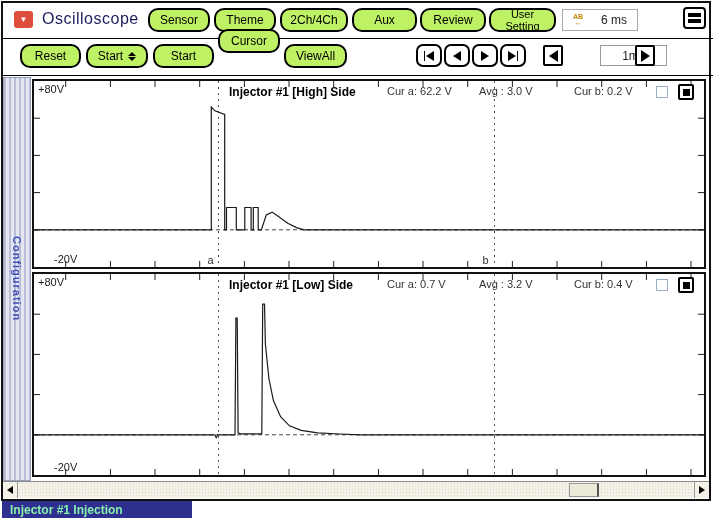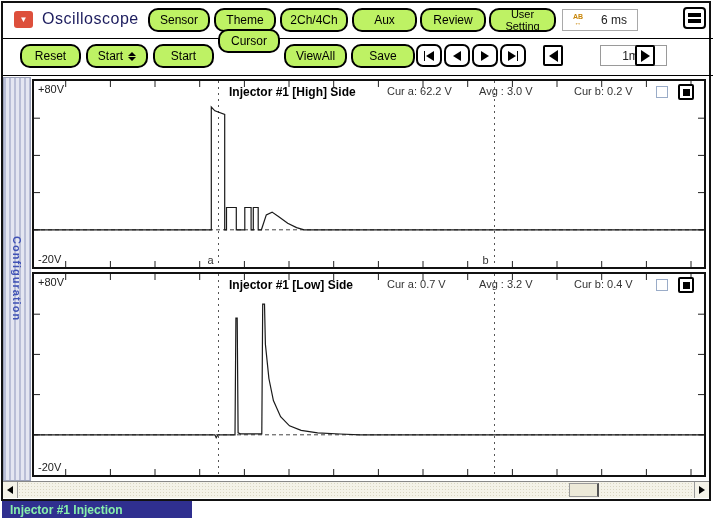--- a/index.html
+++ b/index.html
@@ -41,21 +41,21 @@
            background:repeating-linear-gradient(90deg,#b9bed6 0px,#b9bed6 2px,#e4e6f1 2px,#e4e6f1 5px);
            display:flex;align-items:center;justify-content:center;}
   #sidebar span{writing-mode:vertical-rl;font-size:11px;font-weight:bold;color:#3f51b5;letter-spacing:1px;}
 
   
   .chart-panel{position:absolute;left:29px;width:674px;border:2px solid #111;background:#fff;}
   #chart1{top:76px;height:190px;}
   #chart2{top:269px;height:205px;}
   .chart-svg{position:absolute;left:0;top:0;}
   .y-max{position:absolute;left:4px;top:2px;font-size:11px;color:#222;}
-  .y-min{position:absolute;left:4px;bottom:2px;font-size:11px;color:#222;}
+  .y-min{position:absolute;left:20px;bottom:2px;font-size:11px;color:#222;}
   .chart-title{position:absolute;left:195px;top:4px;font-size:12px;font-weight:bold;color:#000;}
   .readout{position:absolute;top:4px;font-size:11px;color:#333;white-space:nowrap;}
   .r-cura{left:353px;} .r-avg{left:445px;} .r-curb{left:540px;}
   .cb-empty{position:absolute;right:36px;top:5px;width:12px;height:12px;border:1px solid #9aacc8;background:#fff;}
   .cb-checked{position:absolute;right:10px;top:3px;width:16px;height:16px;border:2px solid #000;border-radius:2px;
               background:#fff;display:flex;align-items:center;justify-content:center;}
   .cb-checked i{display:block;width:7px;height:7px;background:#000;}
 
   
   #hscroll{position:absolute;left:0px;top:478px;width:706px;height:17px;border-top:1px solid #888;
@@ -100,21 +100,20 @@
     <button class="tbtn" style="left:83px;top:41px;width:62px;">
       <span>Start</span>
       <span class="spinner">
           <i class="up"></i>
           <i class="dn"></i>
         </span>
     </button>
     <button class="tbtn" style="left:150px;top:41px;width:61px;">Start</button>
     <button class="tbtn" style="left:215px;top:26px;width:62px;">Cursor</button>
     <button class="tbtn" style="left:281px;top:41px;width:63px;">ViewAll</button>
-    <button class="tbtn" style="left:348px;top:41px;width:64px;">Save</button>
 
     <button class="pbtn" style="left:413px;">
         <span class="vbar"></span>
         <span class="tri-l"></span>
       </button>
     <button class="pbtn" style="left:441px;">
         <span class="tri-l"></span>
       </button>
     <button class="pbtn" style="left:469px;">
         <span class="tri-r"></span>

